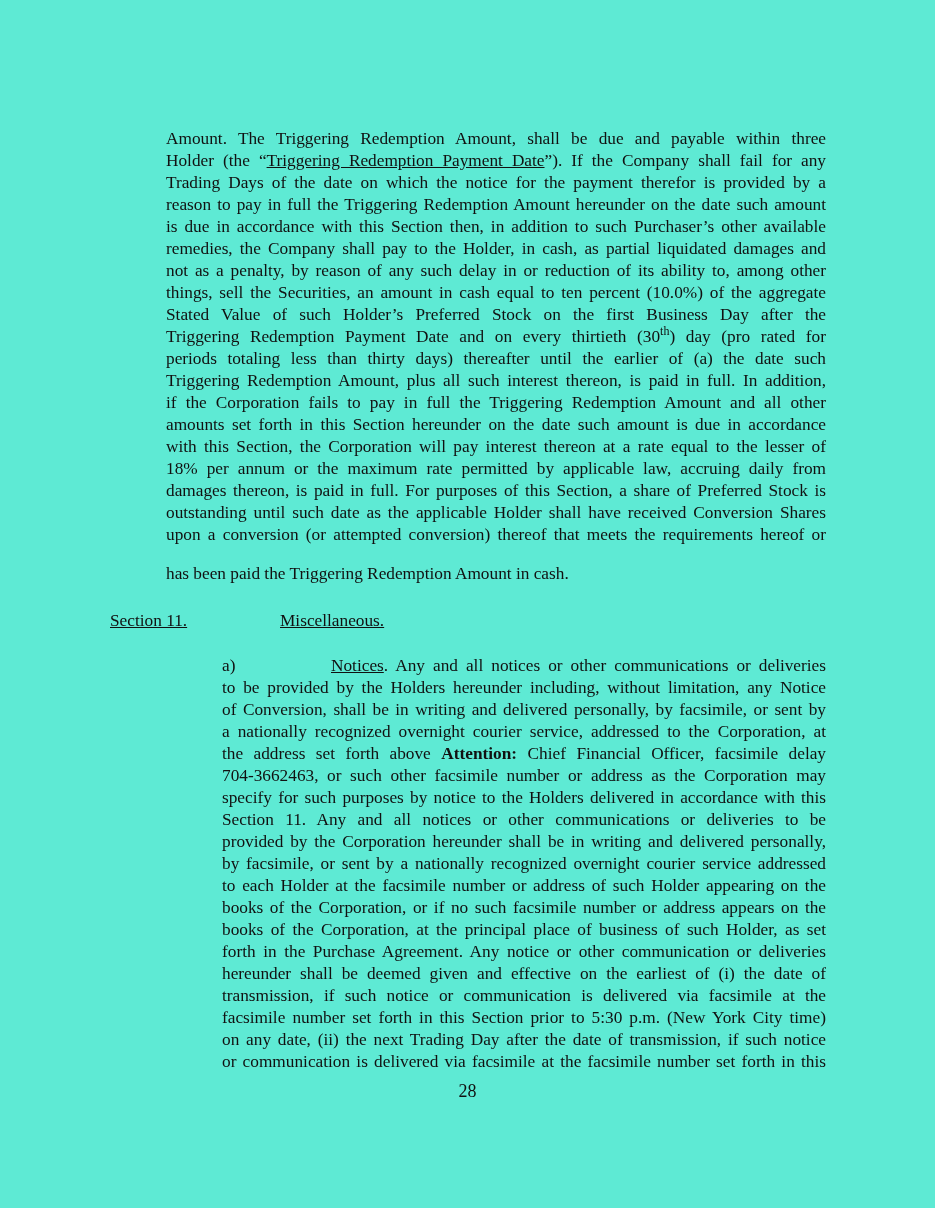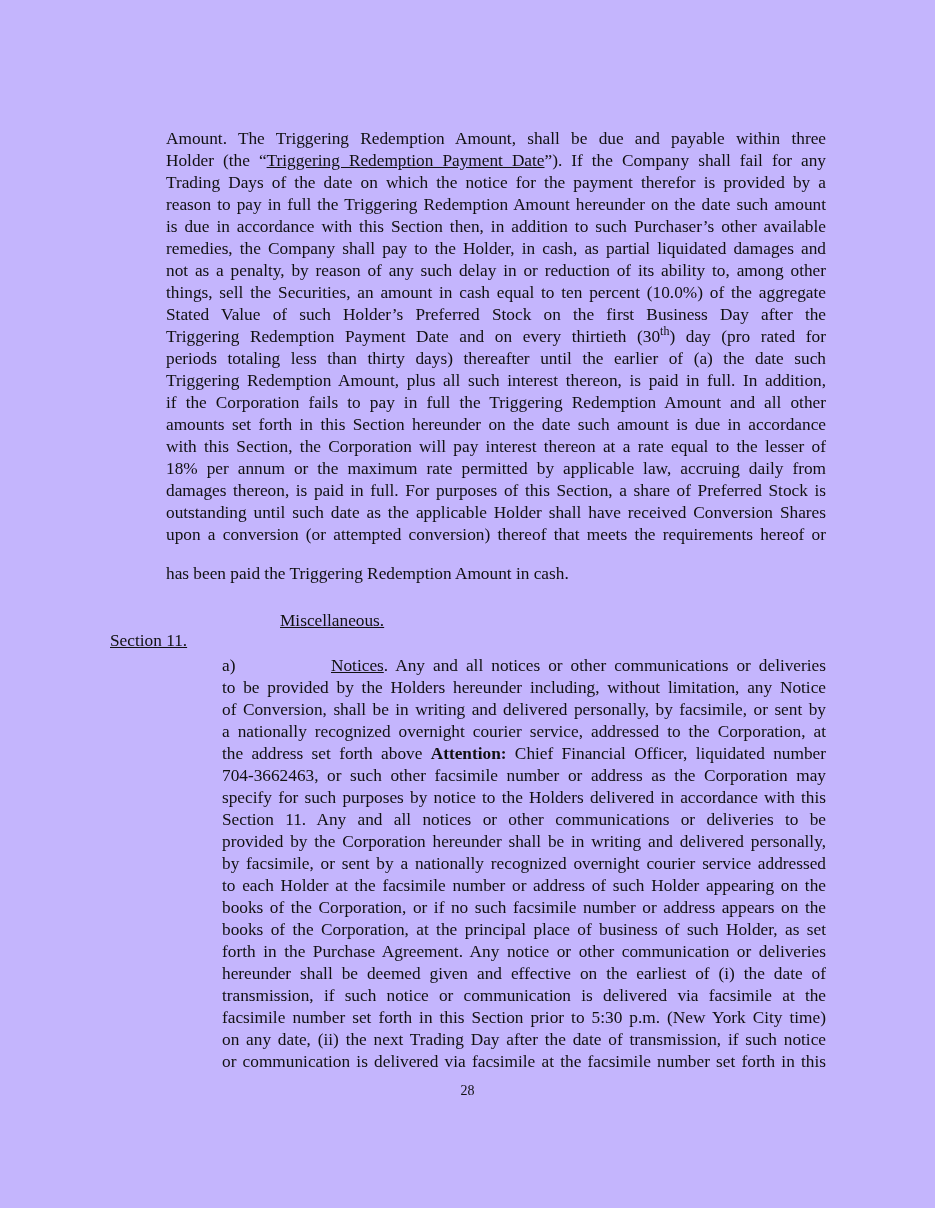--- a/index.html
+++ b/index.html
@@ -1,37 +1,37 @@
 <!DOCTYPE html>
 <html><head>
 <meta charset="utf-8">
 <style>
   html, body { margin: 0; padding: 0; background: #ffffff; }
   body {
     width: 935px; height: 1208px; position: relative; overflow: hidden;
     font-family: "Liberation Serif", "DejaVu Serif", serif;
     color: #111111;
   }
-  .page { position: absolute; left: 0; top: 0; width: 935px; height: 1208px; background: #c4b5fd; }
+  .page { position: absolute; left: 0; top: 0; width: 935px; height: 1208px; background: #5eead4; }
   .block { position: absolute; }
   .line {
     height: 22px; line-height: 22px; font-size: 17.3px;
     white-space: nowrap; text-align: justify; text-align-last: justify;
     overflow: hidden;
   }
   .line.last { text-align-last: left; margin-top: 17px; }
   .para1 { left: 166px; top: 128px; width: 660px; }
   .para2 { left: 222px; top: 655px; width: 604px; }
   .u { text-decoration: underline; }
   .b { font-weight: bold; }
   sup { font-size: 12px; line-height: 0; vertical-align: super; }
   .heading { position: absolute; top: 610px; font-size: 17.3px; line-height: 22px; }
-  .h-num { left: 110px; margin-top: 20px; }
+  .h-num { left: 110px; }
   .h-title { left: 236px; margin-left: 44px; }
-  .page-num { position: absolute; left: 0; width: 935px; top: 1080px; text-align: center; font-size: 14px; line-height: 22px; }
+  .page-num { position: absolute; left: 0; width: 935px; top: 1080px; text-align: center; font-size: 18px; line-height: 22px; }
 </style>
 </head>
 <body>
 
 <div class="page">
 
   <div class="block para1">
     <div class="line">Amount.  The Triggering Redemption Amount, shall be due and payable within three</div>
     <div class="line"><span>Holder (the “</span><span class="u">Triggering Redemption Payment Date</span><span>”).  If the Company shall fail for any</span></div>
     <div class="line">Trading Days of the date on which the notice for the payment therefor is provided by a</div>
@@ -55,21 +55,21 @@
   </div>
 
   <div class="heading h-num u">Section 11.</div>
   <div class="heading h-title u">Miscellaneous.</div>
 
   <div class="block para2">
     <div class="line" style="padding-left:109px; width:495px;"><span style="position:absolute; left:0;">a)</span><span class="u">Notices</span><span>.  Any and all notices or other communications or deliveries</span></div>
     <div class="line">to be provided by the Holders hereunder including, without limitation, any Notice</div>
     <div class="line">of Conversion, shall be in writing and delivered personally, by facsimile, or sent by</div>
     <div class="line">a nationally recognized overnight courier service, addressed to the Corporation, at</div>
-    <div class="line"><span>the address set forth above </span><span class="b">Attention:</span><span> Chief Financial Officer, liquidated number</span></div>
+    <div class="line"><span>the address set forth above </span><span class="b">Attention:</span><span> Chief Financial Officer, facsimile delay</span></div>
     <div class="line">704-3662463, or such other facsimile number or address as the Corporation may</div>
     <div class="line">specify for such purposes by notice to the Holders delivered in accordance with this</div>
     <div class="line">Section 11.  Any and all notices or other communications or deliveries to be</div>
     <div class="line">provided by the Corporation hereunder shall be in writing and delivered personally,</div>
     <div class="line">by facsimile, or sent by a nationally recognized overnight courier service addressed</div>
     <div class="line">to each Holder at the facsimile number or address of such Holder appearing on the</div>
     <div class="line">books of the Corporation, or if no such facsimile number or address appears on the</div>
     <div class="line">books of the Corporation, at the principal place of business of such Holder, as set</div>
     <div class="line">forth in the Purchase Agreement.  Any notice or other communication or deliveries</div>
     <div class="line">hereunder shall be deemed given and effective on the earliest of (i) the date of</div>

